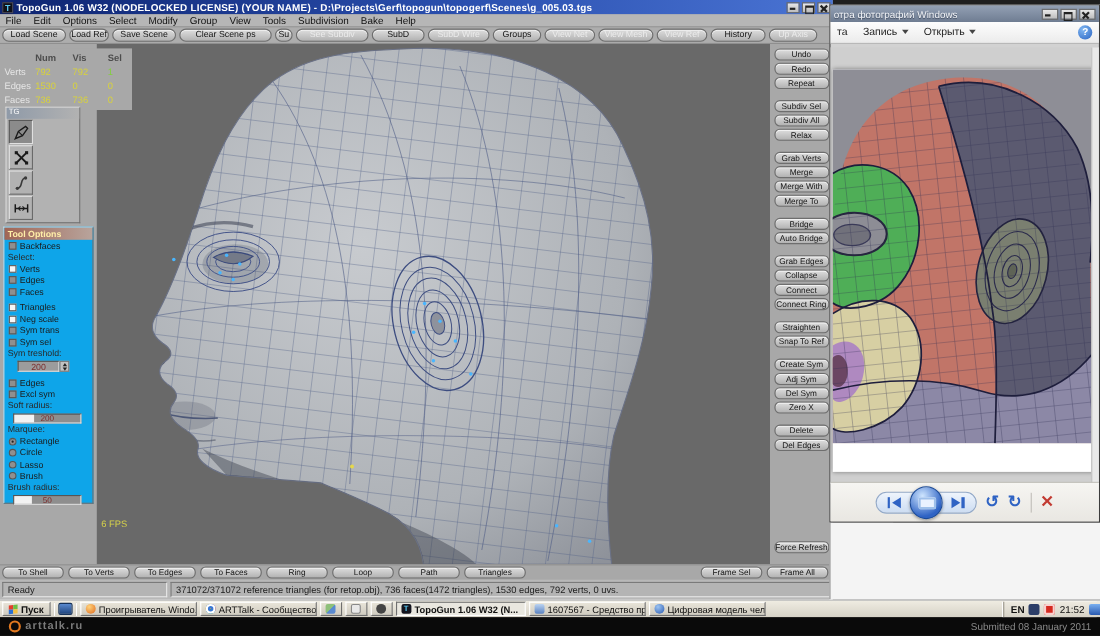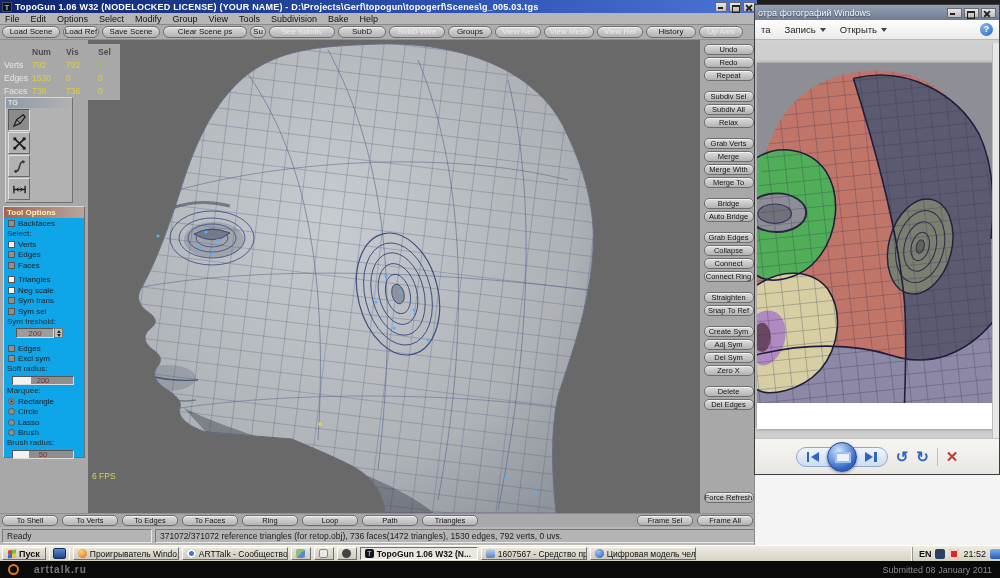--- a/index.html
+++ b/index.html
@@ -144,21 +144,21 @@
   .ticon.q { background:radial-gradient(circle at 35% 30%,#9cc4f2,#2a5ab0); border-radius:50%; }
   .tray { margin-left:auto; height:14px; display:flex; align-items:center; gap:4px; padding:0 2px 0 6px; border-left:1px solid #9a968a; box-shadow:-1px 0 0 #fff; }
   .tray .lang { font-size:9px; font-weight:bold; color:#111; }
   .tray .ticn1 { width:10px; height:10px; background:#2c3e68; border-radius:2px; }
   .tray .ticn2 { width:10px; height:10px; background:#d42a20; border-radius:2px; box-shadow:inset 0 0 0 2px #f8d0ce; }
   .tray .time { font-size:9px; color:#111; }
   .tray .ticn3 { width:12px; height:10px; background:linear-gradient(#7ab0f0,#2a5ab0); border-radius:2px; margin-right:-6px; }
 
   
   .wm { position:absolute; left:0; top:561px; width:1000px; height:17px; background:#0a0a0a; display:flex; align-items:center; padding:0 8px; }
-  .wm-logo { display:flex; align-items:center; gap:15px; }
+  .wm-logo { display:flex; align-items:center; gap:4px; }
   .wm-ring { width:11px; height:11px; border:2px solid #e07820; border-radius:50%; }
   .wm-site { color:#7a7a7a; font-size:10px; font-weight:bold; letter-spacing:1px; }
   .wm-sub { margin-left:auto; color:#8a8a8a; font-size:9px; }
 </style>
 </head>
 <body>
 
 <div class="screen">
 
   <div class="tgwin">

